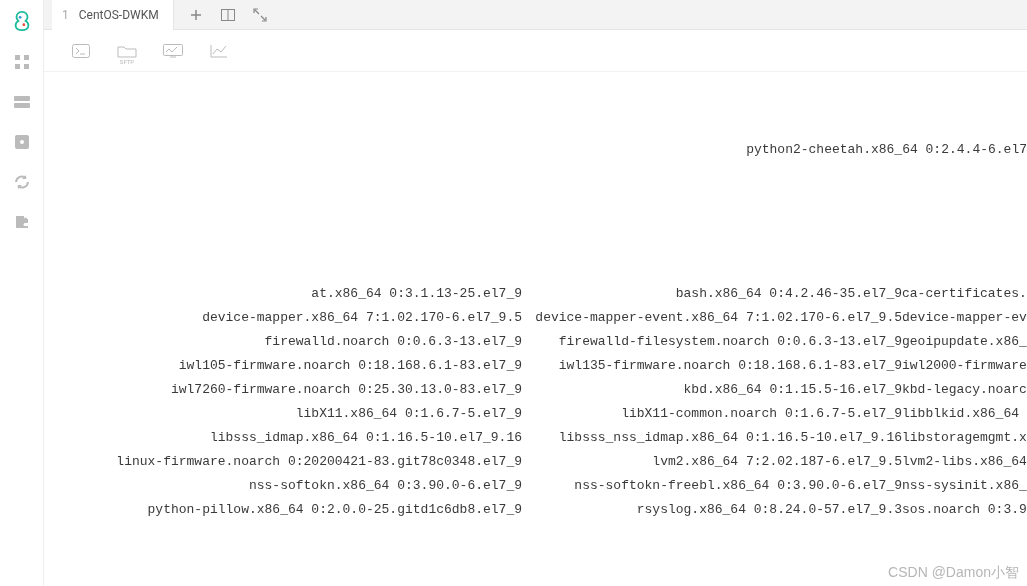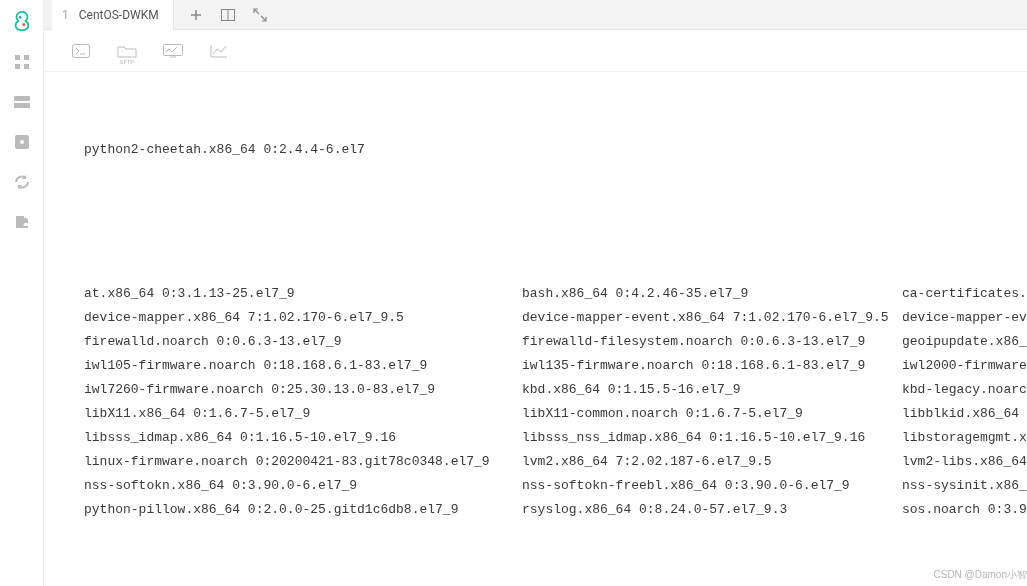--- a/index.html
+++ b/index.html
@@ -105,35 +105,36 @@
     }
     .terminal-content {
       flex: 1;
       font-family: Consolas, "Courier New", monospace;
       font-size: 13px;
       line-height: 24px;
       color: #3a3a3a;
       padding: 18px 0 0 26px;
       overflow: hidden;
       white-space: pre;
+      text-align: right;
     }
     .pkg-line { display: block; }
     .pkg-indent { padding-left: 14px; }
     .pkg-grid {
       display: grid;
       grid-template-columns: 438px 380px 1fr;
       padding-left: 14px;
     }
     .pkg-grid span { white-space: nowrap; overflow: hidden; }
     .section-gap { height: 24px; }
     .watermark {
       position: absolute;
-      right: 0;
+      right: 8px;
       bottom: 4px;
-      font-size: 10px;
+      font-size: 14px;
       color: rgba(120,120,120,0.55);
       font-family: -apple-system, sans-serif;
     }
   </style>
 </head>
 <body>
 
 <div class="app-sidebar">
   <div class="logo">
     <svg viewBox="0 0 24 24">

